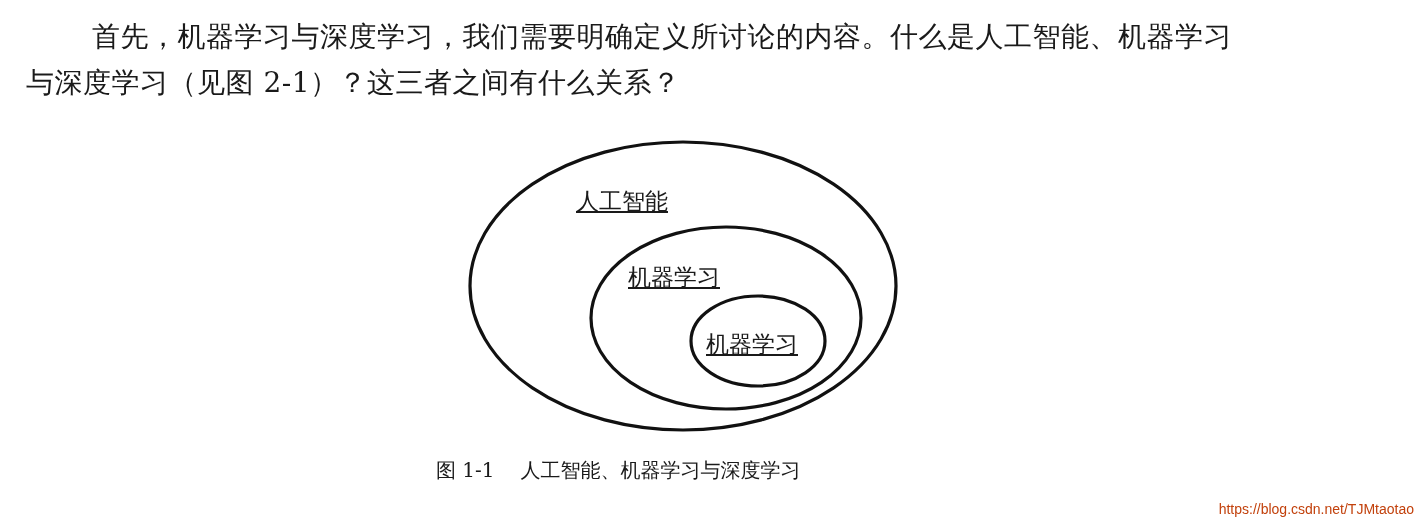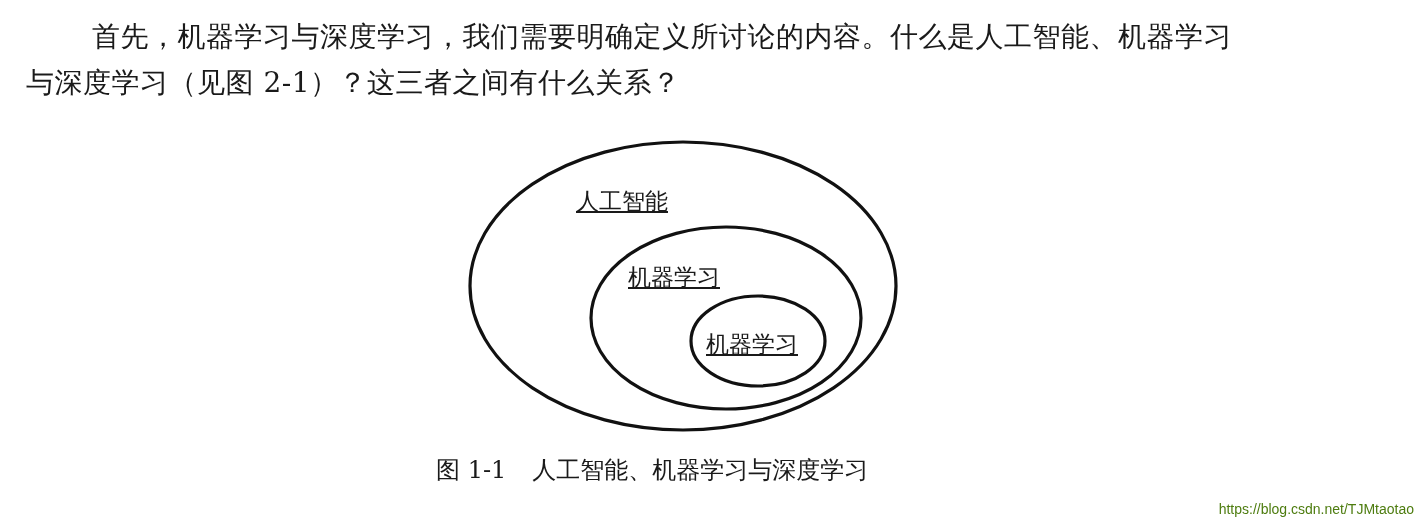--- a/index.html
+++ b/index.html
@@ -46,34 +46,34 @@
       text-decoration: underline;
     }
     #label-ai { left: 576px; top: 187px; }
     #label-ml { left: 628px; top: 263px; }
     #label-dl { left: 706px; top: 330px; }
 
     .caption {
       position: absolute;
       left: 436px;
       top: 455px;
-      font-size: 24px;
+      font-size: 20px;
       line-height: 30px;
       white-space: nowrap;
       color: #1a1a1a;
     }
     .caption .fig-num { margin-right: 26px; }
 
     .watermark {
       position: absolute;
       right: 8px;
       bottom: 6px;
       font-family: "Liberation Sans", "DejaVu Sans", sans-serif;
       font-size: 14px;
-      color: #4d7c0f;
+      color: #c2410c;
       white-space: nowrap;
     }
   </style>
 </head>
 <body>
 
 <div class="para-line" id="line1">首先，机器学习与深度学习，我们需要明确定义所讨论的内容。什么是人工智能、机器学习</div>
 <div class="para-line" id="line2">与深度学习（见图 2-1）？这三者之间有什么关系？</div>
 
 <svg class="diagram" viewBox="0 0 1422 523" xmlns="http://www.w3.org/2000/svg">

